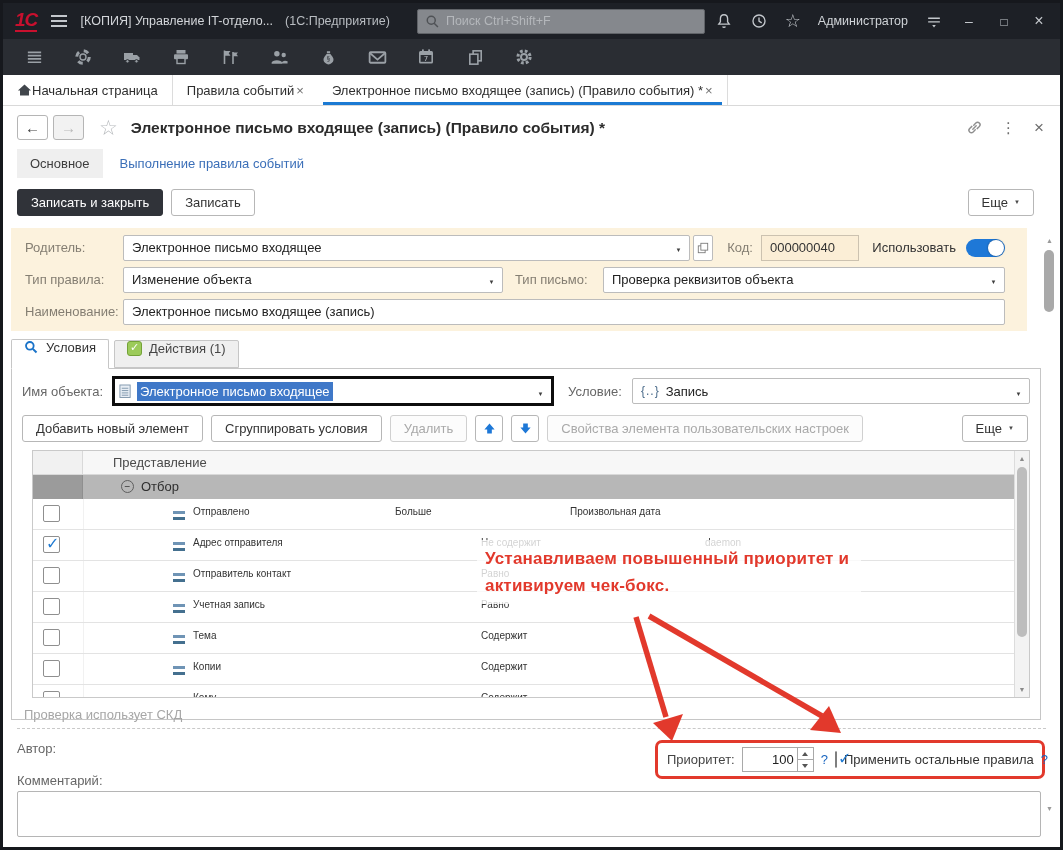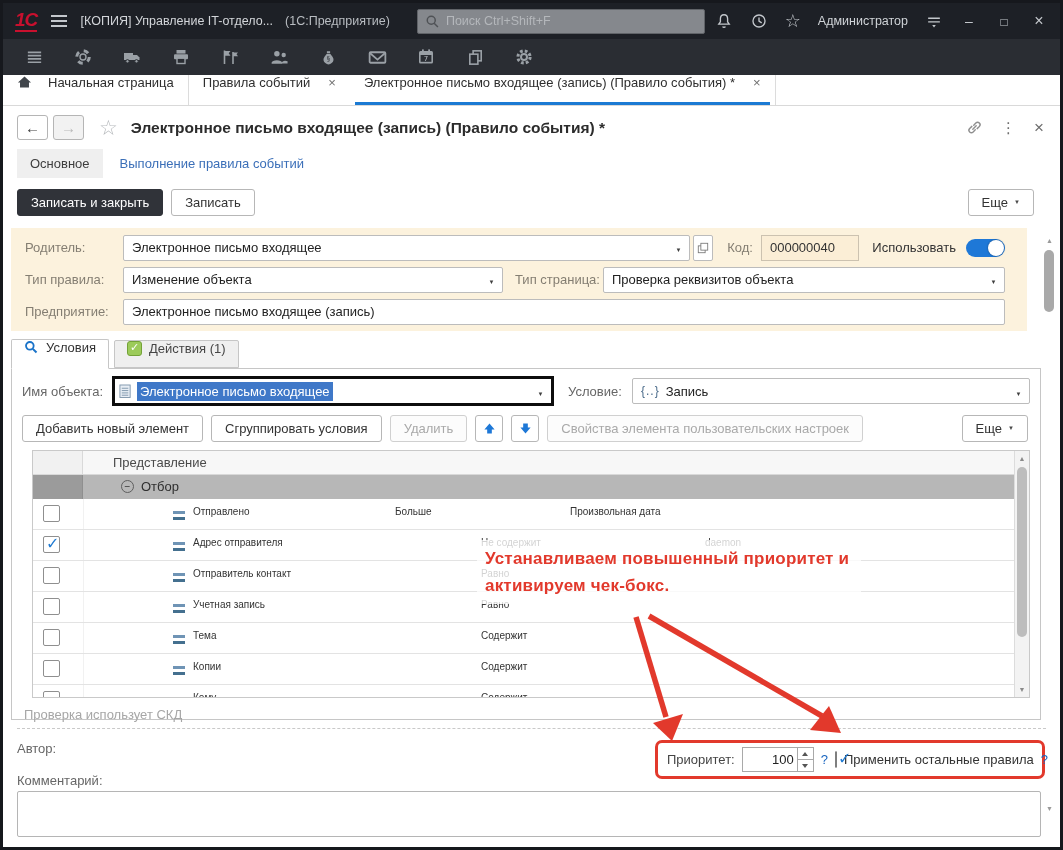--- a/index.html
+++ b/index.html
@@ -21,21 +21,21 @@
   .wc{color:#c3c7cc;font-size:14px;width:18px;text-align:center}
   .wc-min::after{content:"–"} .wc-max::after{content:"□";font-size:12px} .wc-close::after{content:"×";font-size:16px}
   .star-glyph::after{content:"☆";color:#c3c7cc;font-size:18px}
 
   
   .apptoolbar{height:36px;background:#2a2d33;display:flex;align-items:center;gap:27px;padding-left:20px}
   .apptoolbar .aticon{display:flex;align-items:center;justify-content:center;width:22px;height:22px}
 
   
   .tabbar{height:31px;background:#fff;border-bottom:1px solid #d9d9d9;display:flex;align-items:stretch;font-size:13px;color:#2e2e2e}
-  .wtab{display:flex;gap:16px;padding:0 14px;position:relative;white-space:nowrap}
+  .wtab{display:flex;align-items:center;gap:0;padding:0 14px;position:relative;white-space:nowrap}
   .wtab.sep{border-left:1px solid #dcdcdc}
   .wtab:last-child{border-right:1px solid #dcdcdc}
   .wtab.active::after{content:"";position:absolute;left:5px;right:5px;bottom:0;height:3px;background:#1b7ad3}
   .tclose{color:#6f6f6f;font-size:13px;margin-left:2px}
 
   
   .fheader{display:flex;align-items:center;padding:9px 16px 6px 14px;gap:5px}
   .navbtn{width:31px;height:25px;border:1px solid #b5b5b5;border-radius:3px;background:#fff;display:flex;align-items:center;justify-content:center;font-size:15px;color:#3c3c3c}
   .navbtn.back::after{content:"←"}
   .navbtn.fwd{background:#f2f2f2;color:#b9b9b9}
@@ -348,28 +348,28 @@
       <span class="codebox">000000040</span>
       <span class="uselabel">Использовать</span>
       <span class="toggle"></span>
     </div>
     <div class="frow">
       <span class="flabel w104">Тип правила:</span>
       <div class="input rtinput">
         <span>Изменение объекта</span>
         <span class="dd"></span>
       </div>
-      <span class="flabel lbl2">Тип страница:</span>
+      <span class="flabel lbl2">Тип письмо:</span>
       <div class="input flex1">
         <span>Проверка реквизитов объекта</span>
         <span class="dd"></span>
       </div>
     </div>
     <div class="frow">
-      <span class="flabel w104">Предприятие:</span>
+      <span class="flabel w104">Наименование:</span>
       <div class="input flex1">
         <span>Электронное письмо входящее (запись)</span>
       </div>
     </div>
   </div>
 
   
   <div class="tabs2">
     <div class="t2 active">
       <svg width="15" height="15" viewBox="0 0 18 18">

